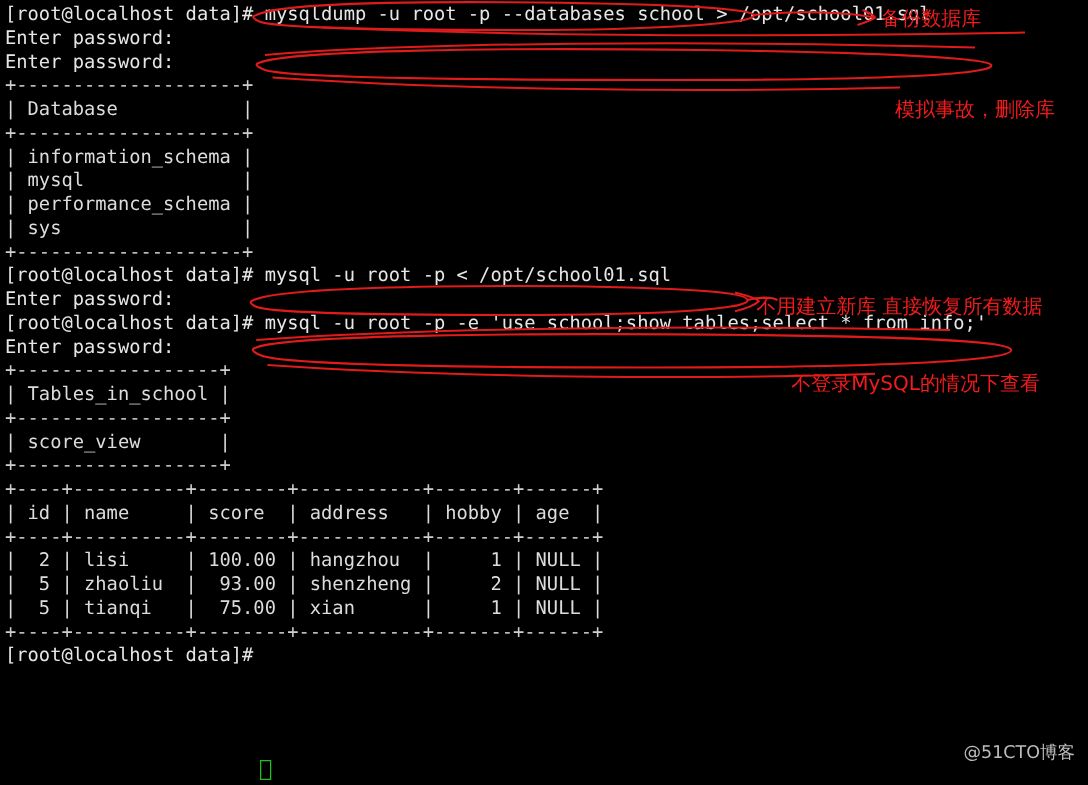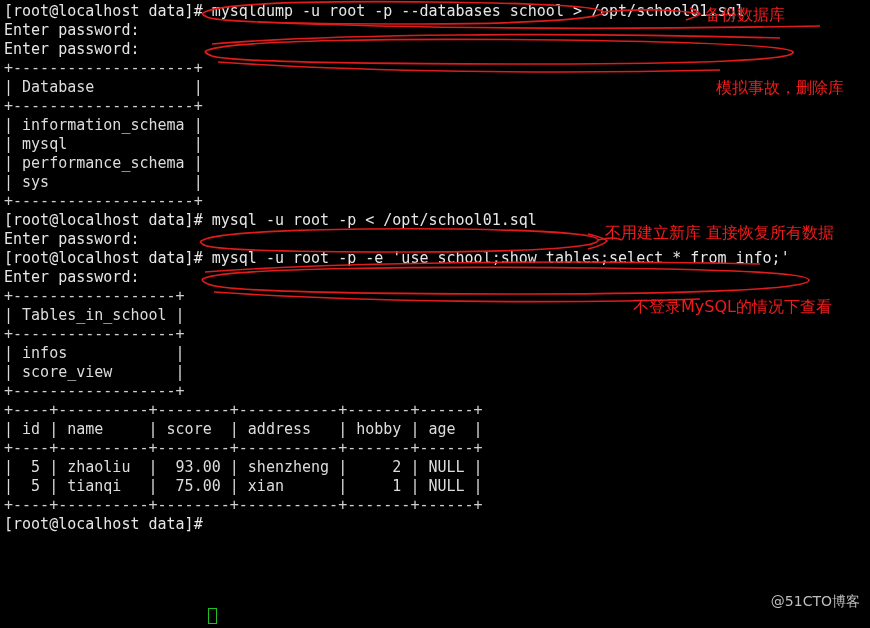--- a/index.html
+++ b/index.html
@@ -94,26 +94,26 @@
     <span class="line tbl">| performance_schema |</span>
     <span class="line tbl">| sys                |</span>
     <span class="line rule">+--------------------+</span>
     <span class="line">[root@localhost data]# mysql -u root -p &lt; /opt/school01.sql</span>
     <span class="line">Enter password:</span>
     <span class="line">[root@localhost data]# mysql -u root -p -e 'use school;show tables;select * from info;'</span>
     <span class="line">Enter password:</span>
     <span class="line rule">+------------------+</span>
     <span class="line tbl">| Tables_in_school |</span>
     <span class="line rule">+------------------+</span>
-    <span class="line tbl">| infos            |</span>
     <span class="line tbl">| score_view       |</span>
     <span class="line rule">+------------------+</span>
     <span class="line rule">+----+----------+--------+-----------+-------+------+</span>
     <span class="line tbl">| id | name     | score  | address   | hobby | age  |</span>
     <span class="line rule">+----+----------+--------+-----------+-------+------+</span>
+    <span class="line tbl">|  2 | lisi     | 100.00 | hangzhou  |     1 | NULL |</span>
     <span class="line tbl">|  5 | zhaoliu  |  93.00 | shenzheng |     2 | NULL |</span>
     <span class="line tbl">|  5 | tianqi   |  75.00 | xian      |     1 | NULL |</span>
     <span class="line rule">+----+----------+--------+-----------+-------+------+</span>
     <span class="line">[root@localhost data]# </span>
   </div>
 
   <svg class="ink-layer" width="870" height="628" viewBox="0 0 870 628">
 
     <g>
       <path d="M 205 12 C 225 2, 330 1, 430 2 C 520 3, 600 6, 603 12
@@ -147,20 +147,20 @@
     </g>
     <path d="M 205 272 C 340 262, 560 260, 760 264" fill="none" stroke="#e01b1b" stroke-width="1.6"></path>
     <path d="M 214 292 C 360 302, 560 304, 700 299" fill="none" stroke="#e01b1b" stroke-width="1.6"></path>
 
     <path d="M 588 234 C 600 237, 606 239, 607 241 C 604 244, 596 247, 588 249" fill="none" stroke="#e01b1b" stroke-width="1.7"></path>
   </svg>
 
   <div class="ink-layer">
     <span class="cjk-note" style="left:705px; top:6px;">备份数据库</span>
     <span class="cjk-note" style="left:688px; top:79px;margin-left:28px;">模拟事故，删除库</span>
-    <span class="cjk-note" style="left:605px; top:224px;">不用建立新库 直接恢复所有数据</span>
+    <span class="cjk-note" style="left:605px; top:236px;">不用建立新库 直接恢复所有数据</span>
     <span class="cjk-note" style="left:633px; top:298px;">不登录MySQL的情况下查看</span>
   </div>
 
   <div class="cursor-block"></div>
 
   <div class="watermark">@51CTO博客</div>
 </div>
 
 </body></html>

